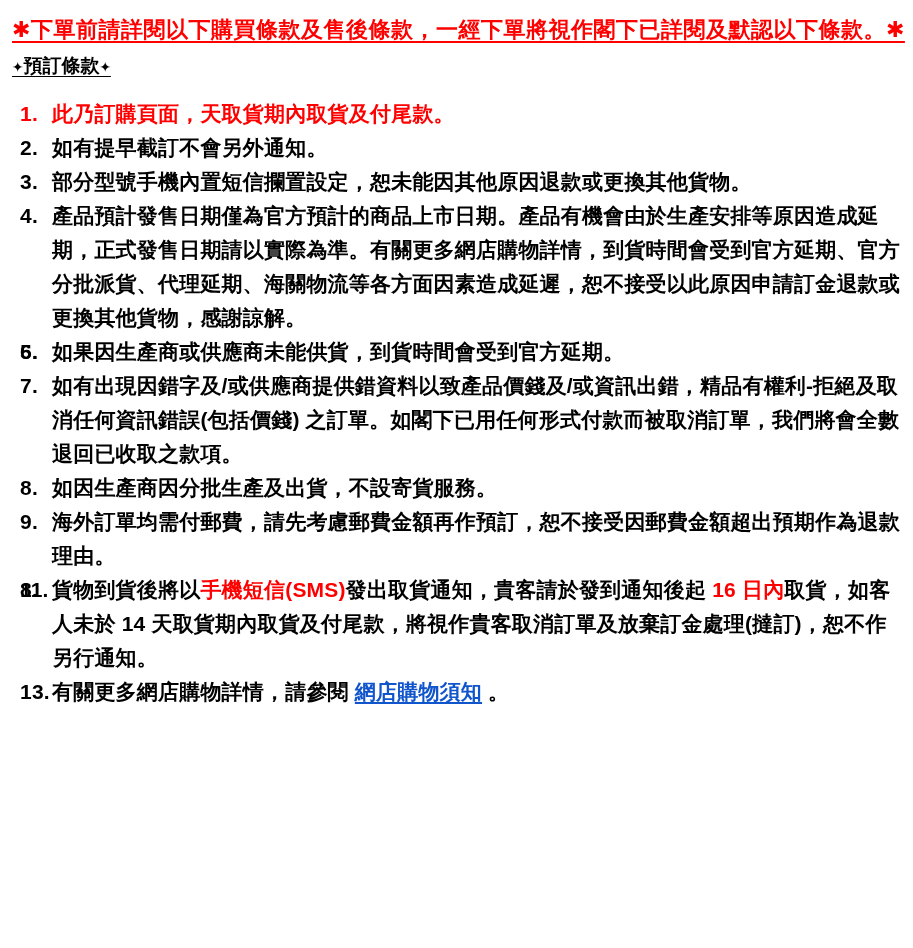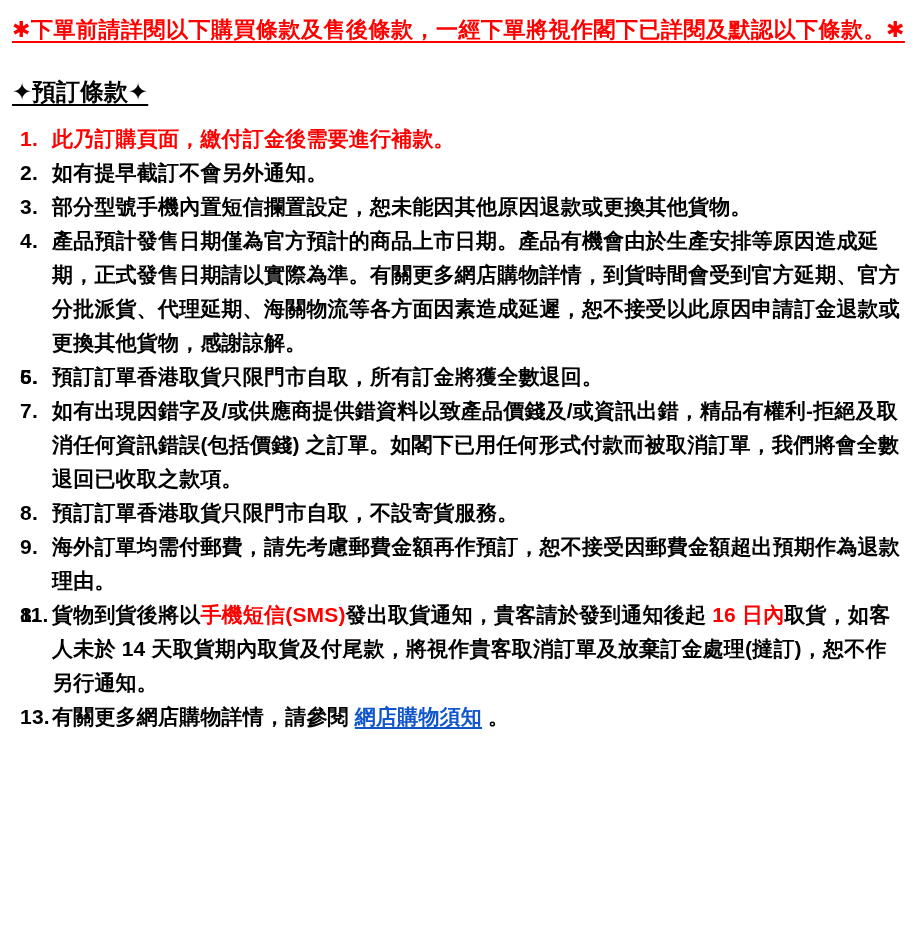--- a/index.html
+++ b/index.html
@@ -17,30 +17,31 @@
     font-family:"Liberation Sans","DejaVu Sans",sans-serif;
     font-weight:700;
     color:var(--ink);
   }
   .doc-header{
     color:var(--red);
     font-size:22px;
     line-height:32px;
     text-decoration:underline;
     text-underline-offset:4px;
-    margin:2px 0 32px 2px;
+    margin:2px 0 7px 2px;
     letter-spacing:0.5px;
   }
   .section-title{
     display:inline-block;
-    font-size:24px;
+    font-size:19px;
     line-height:28px;
     text-decoration:underline;
     text-underline-offset:4px;
     margin:0 0 16px 2px;
+    font-family:Liberation Mono, monospace;
   }
   .terms{margin:0;}
   .term{
     position:relative;
     padding-left:42px;
     font-size:21px;
     line-height:34px;
     letter-spacing:0.2px;
   }
   .term .num{
@@ -69,21 +70,21 @@
   <div class="doc-header">✱下單前請詳閱以下購買條款及售後條款，一經下單將視作閣下已詳閱及默認以下條款。✱</div>
 
   <div>
     <span class="section-title">✦預訂條款✦</span>
   </div>
 
   <div class="terms">
 
     <div class="term emphasis">
       <span class="num">1.</span>
-      <span class="txt">此乃訂購頁面，繳付訂金後需要進行補款。</span>
+      <span class="txt">此乃訂購頁面，天取貨期內取貨及付尾款。</span>
     </div>
 
     <div class="term">
       <span class="num">2.</span>
       <span class="txt">如有提早截訂不會另外通知。</span>
     </div>
 
     <div class="term">
       <span class="num">3.</span>
       <span class="txt">部分型號手機內置短信攔置設定，恕未能因其他原因退款或更換其他貨物。</span>
@@ -93,31 +94,31 @@
       <span class="num">4.</span>
       <span class="txt">產品預計發售日期僅為官方預計的商品上市日期。產品有機會由於生產安排等原因造成延期，正式發售日期請以實際為準。有關更多網店購物詳情，到貨時間會受到官方延期、官方分批派貨、代理延期、海關物流等各方面因素造成延遲，恕不接受以此原因申請訂金退款或更換其他貨物，感謝諒解。</span>
     </div>
 
     <div class="term">
       <span class="num">5.</span>
     </div>
 
     <div class="term">
       <span class="num">6.</span>
-      <span class="txt">預訂訂單香港取貨只限門市自取，所有訂金將獲全數退回。</span>
+      <span class="txt">如果因生產商或供應商未能供貨，到貨時間會受到官方延期。</span>
     </div>
 
     <div class="term">
       <span class="num">7.</span>
       <span class="txt">如有出現因錯字及/或供應商提供錯資料以致產品價錢及/或資訊出錯，精品有權利-拒絕及取消任何資訊錯誤(包括價錢) 之訂單。如閣下已用任何形式付款而被取消訂單，我們將會全數退回已收取之款項。</span>
     </div>
 
     <div class="term">
       <span class="num">8.</span>
-      <span class="txt">預訂訂單香港取貨只限門市自取，不設寄貨服務。</span>
+      <span class="txt">如因生產商因分批生產及出貨，不設寄貨服務。</span>
     </div>
 
     <div class="term">
       <span class="num">9.</span>
       <span class="txt">海外訂單均需付郵費，請先考慮郵費金額再作預訂，恕不接受因郵費金額超出預期作為退款理由。</span>
     </div>
 
     <div class="term">
       <span class="num">8.</span>
     </div>

